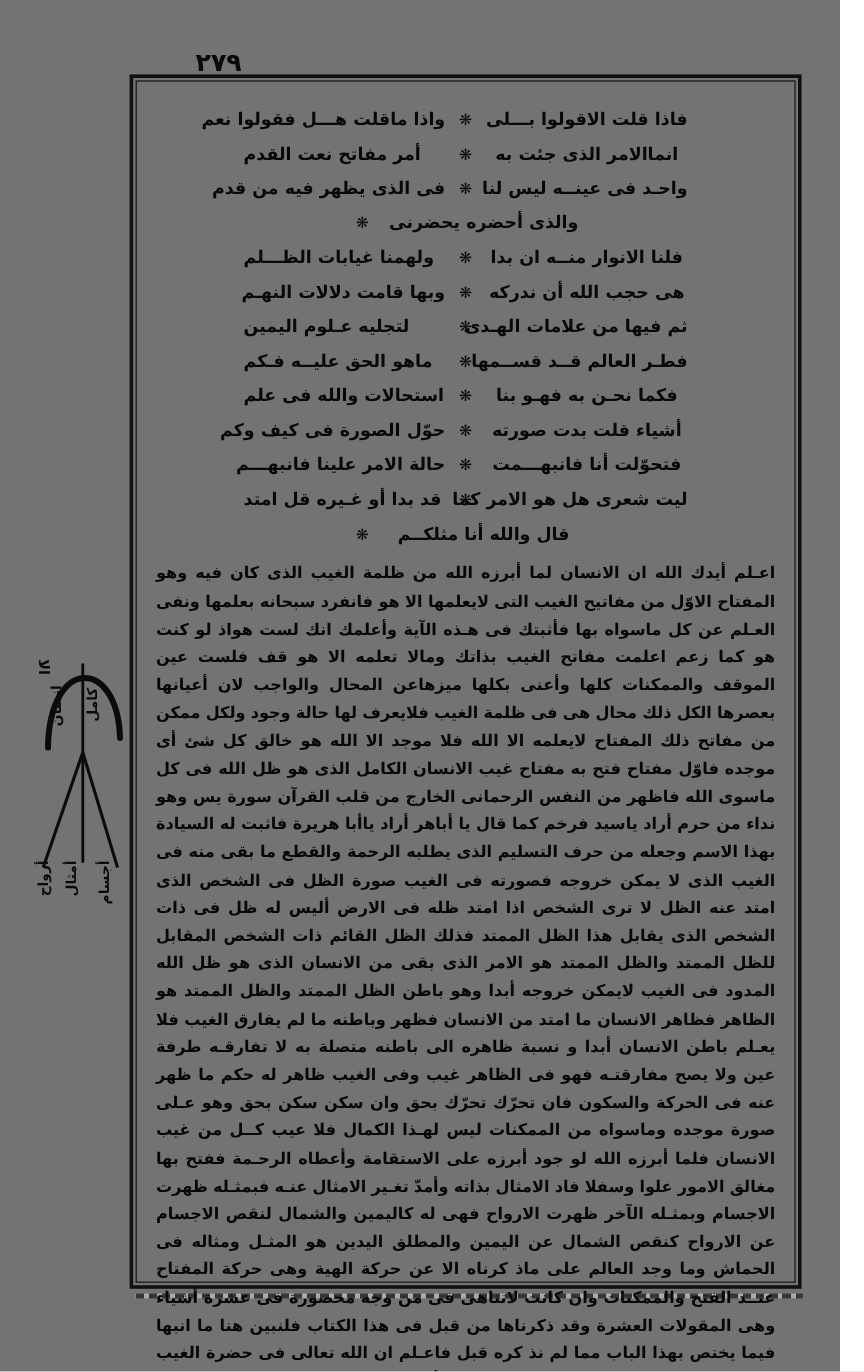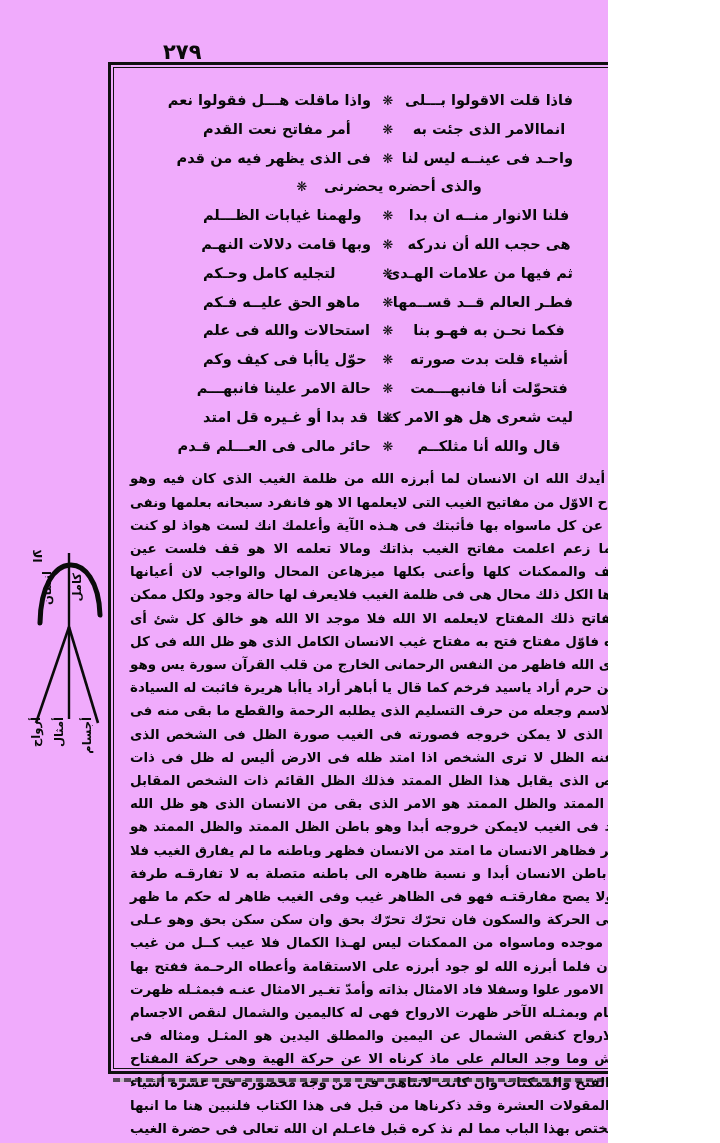--- a/index.html
+++ b/index.html
@@ -2,23 +2,23 @@
 <html lang="ar"><head>
 <meta charset="utf-8">
 <style>
   html, body {
     margin: 0;
     padding: 0;
     background: #ffffff;
   }
   .page {
     position: relative;
-    width: 608px;
+    width: 700px;
     height: 1143px;
-    background: #f0abfc;
+    background: #737373;
     overflow: hidden;
     font-family: "DejaVu Sans", sans-serif;
   }
 
   
   .page-number {
     position: absolute;
     top: 40px;
     left: 163px;
     font-family: "DejaVu Sans", sans-serif;
@@ -205,51 +205,50 @@
         <span class="hemistich second">ولهمنا غيابات الظـــلم</span>
       </div>
       <div class="verse">
         <span class="hemistich first">هى حجب الله أن ندركه</span>
         <span class="verse-sep">❋</span>
         <span class="hemistich second">وبها قامت دلالات النهـم</span>
       </div>
       <div class="verse">
         <span class="hemistich first">ثم فيها من علامات الهـدى</span>
         <span class="verse-sep">❋</span>
-        <span class="hemistich second">لتجليه كامل وحـكم</span>
+        <span class="hemistich second">لتجليه عـلوم اليمين</span>
       </div>
       <div class="verse">
         <span class="hemistich first">فطـر العالم قــد قســمها</span>
         <span class="verse-sep">❋</span>
         <span class="hemistich second">ماهو الحق عليــه فـكم</span>
       </div>
       <div class="verse">
         <span class="hemistich first">فكما نحـن به فهـو بنا</span>
         <span class="verse-sep">❋</span>
         <span class="hemistich second">استحالات والله فى علم</span>
       </div>
       <div class="verse">
         <span class="hemistich first">أشياء قلت بدت صورته</span>
         <span class="verse-sep">❋</span>
-        <span class="hemistich second">حوّل ياأبا فى كيف وكم</span>
+        <span class="hemistich second">حوّل الصورة فى كيف وكم</span>
       </div>
       <div class="verse">
         <span class="hemistich first">فتحوّلت أنا فانبهـــمت</span>
         <span class="verse-sep">❋</span>
         <span class="hemistich second">حالة الامر علينا فانبهـــم</span>
       </div>
       <div class="verse">
         <span class="hemistich first">ليت شعرى هل هو الامر كما</span>
         <span class="verse-sep">❋</span>
         <span class="hemistich second">قد بدا أو غـيره قل امتد</span>
       </div>
       <div class="verse">
         <span class="hemistich first">قال والله أنا مثلكــم</span>
         <span class="verse-sep">❋</span>
-        <span class="hemistich second">حائر مالى فى العـــلم قـدم</span>
       </div>
     </div>
 
     <div class="prose">
       <p>اعـلم أيدك الله ان الانسان لما أبرزه الله من ظلمة الغيب الذى كان فيه وهو المفتاح الاوّل من مفاتيح الغيب التى لايعلمها الا هو فانفرد سبحانه بعلمها ونفى العـلم عن كل ماسواه بها فأثبتك فى هـذه الآية وأعلمك انك لست هواذ لو كنت هو كما زعم اعلمت مفاتح الغيب بذاتك ومالا تعلمه الا هو قف فلست عين الموقف والممكنات كلها وأعنى بكلها ميزهاعن المحال والواجب لان أعيانها بعصرها الكل ذلك محال هى فى ظلمة الغيب فلايعرف لها حالة وجود ولكل ممكن من مفاتح ذلك المفتاح لايعلمه الا الله فلا موجد الا الله هو خالق كل شئ أى موجده فاوّل مفتاح فتح به مفتاح غيب الانسان الكامل الذى هو ظل الله فى كل ماسوى الله فاظهر من النفس الرحمانى الخارج من قلب القرآن سورة يس وهو نداء من حرم أراد ياسيد فرخم كما قال يا أباهر أراد ياأبا هريرة فاثبت له السيادة بهذا الاسم وجعله من حرف التسليم الذى يطلبه الرحمة والقطع ما بقى منه فى الغيب الذى لا يمكن خروجه فصورته فى الغيب صورة الظل فى الشخص الذى امتد عنه الظل لا ترى الشخص اذا امتد ظله فى الارض أليس له ظل فى ذات الشخص الذى يقابل هذا الظل الممتد فذلك الظل القائم ذات الشخص المقابل للظل الممتد والظل الممتد هو الامر الذى بقى من الانسان الذى هو ظل الله المدود فى الغيب لايمكن خروجه أبدا وهو باطن الظل الممتد والظل الممتد هو الظاهر فظاهر الانسان ما امتد من الانسان فظهر وباطنه ما لم يفارق الغيب فلا يعـلم باطن الانسان أبدا و نسبة ظاهره الى باطنه متصلة به لا تفارقـه طرفة عين ولا يصح مفارقتـه فهو فى الظاهر غيب وفى الغيب ظاهر له حكم ما ظهر عنه فى الحركة والسكون فان تحرّك تحرّك بحق وان سكن سكن بحق وهو عـلى صورة موجده وماسواه من الممكنات ليس لهـذا الكمال فلا عيب كــل من غيب الانسان فلما أبرزه الله لو جود أبرزه على الاستقامة وأعطاه الرحـمة ففتح بها مغالق الامور علوا وسفلا فاد الامثال بذاته وأمدّ تغـير الامثال عنـه فبمثـله ظهرت الاجسام وبمثـله الآخر ظهرت الارواح فهى له كاليمين والشمال لنقص الاجسام عن الارواح كنقص الشمال عن اليمين والمطلق اليدين هو المثـل ومثاله فى الحماش وما وجد العالم على ماذ كرناه الا عن حركة الهية وهى حركة المفتاح عنــد الفتح والممكنات وان كانت لاتناهى فى من وجه محصورة فى عشرة أشياء وهى المقولات العشرة وقد ذكرناها من قبل فى هذا الكتاب فلنبين هنا ما انبها فيما يختص بهذا الباب مما لم نذ كره قبل فاعـلم ان الله تعالى فى حضرة الغيب الذى له من الاسماء الالهية الباطن فلا نعلم أبدا له تعالى حكما يظهر فى الانسان دون غيره من المخلوقات لما هو عليه من الجمعية وما اختص به من عموم النفس الرحمانى وذلك الحكم فى غيب الحق له الثبوت دائما مادام يتصل الباطن بالظاهر للامـداد</p>
     </div>
 
   </div>
 
   <div class="margin-diagram">

